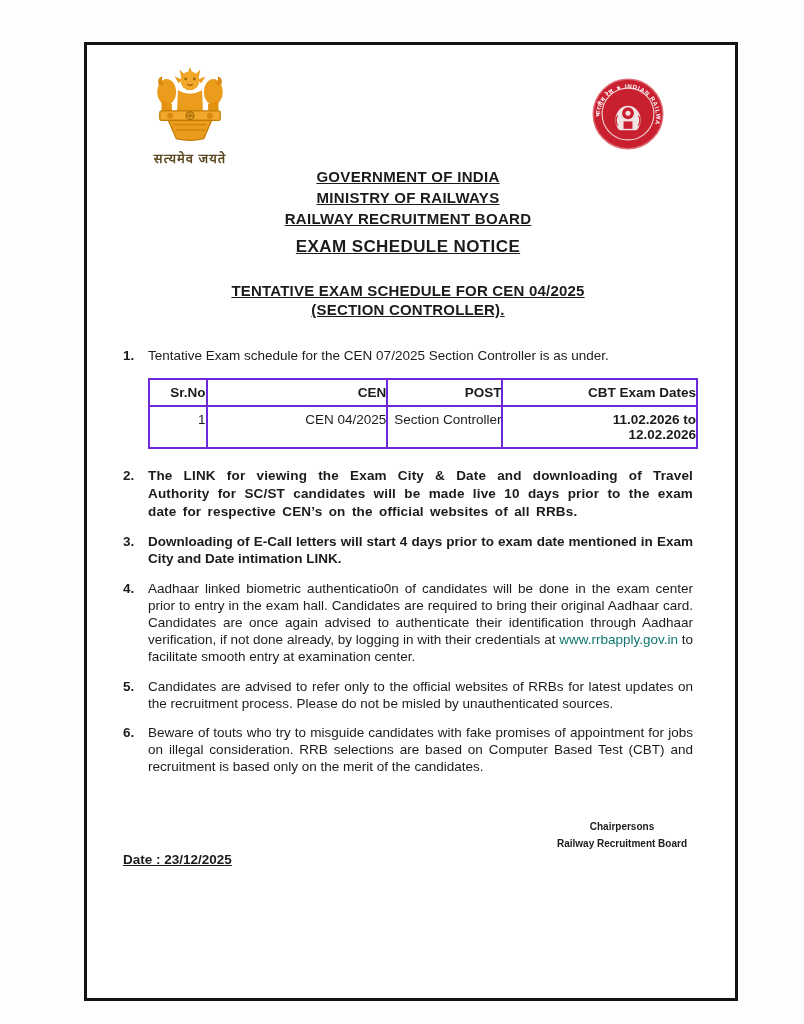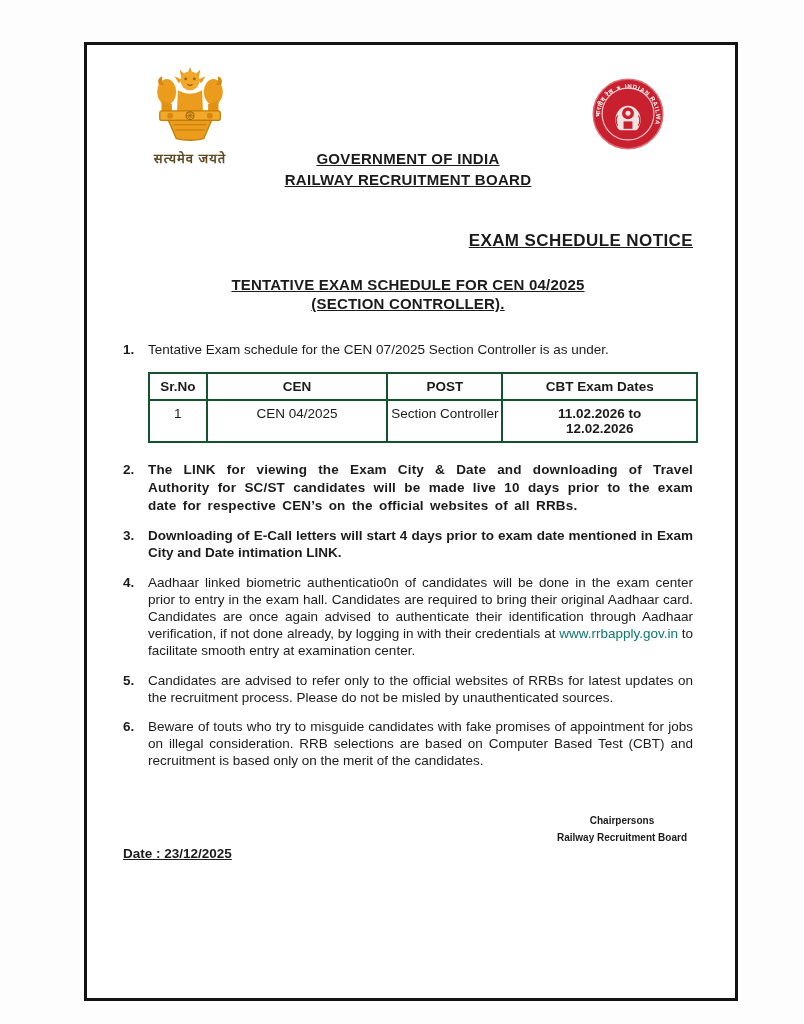--- a/index.html
+++ b/index.html
@@ -24,33 +24,33 @@
     position: absolute; left: 22px; top: 21px;
     width: 90px; text-align: center;
   }
   .emblem-caption {
     margin-top: 3px;
     font-size: 13px; letter-spacing: 1px;
     color: #5d4a22; font-weight: bold;
   }
   .emblem-right { position: absolute; right: 28px; top: 32px; }
   .org-block {
-    position: absolute; left: 0; right: 0; top: 103px;
+    position: absolute; left: 0; right: 0; top: 121px;
     text-align: center;
   }
   .org-line {
     font-size: 15px; font-weight: bold;
     text-decoration: underline;
     line-height: 21px;
     letter-spacing: 0.3px;
   }
   
   .notice-title {
-    margin-top: 16px;
-    text-align: right;
+    margin-top: 22px;
+    text-align: center;
     font-size: 17px; font-weight: bold;
     text-decoration: underline;
     letter-spacing: 0.4px;
   }
   .subtitle {
     margin-top: 24px;
     text-align: center;
     font-size: 15px; font-weight: bold;
     line-height: 19px;
     letter-spacing: 0.2px;
@@ -80,23 +80,23 @@
     cursor: pointer;
   }
   
   .table-wrap { margin-left: 25px; margin-bottom: 18px; }
   table {
     border-collapse: collapse;
     width: 550px;
     font-size: 13.5px;
   }
   th, td {
-    border: 2px solid #14532d;
+    border: 2px solid #6d28d9;
     padding: 5px 0;
-    text-align: center;
+    text-align: right;
     vertical-align: top;
   }
   th { font-weight: bold; }
   td.dates { white-space: pre-line; font-weight: bold; margin-left: 24px; }
   tbody td { height: 40px; }
   .table-note {
     margin-left: 25px;
     margin-bottom: 26px;
     font-size: 13.5px;
   }
@@ -178,20 +178,21 @@
         <circle cx="50" cy="49" r="8" fill="#C8202F"></circle>
         <circle cx="50" cy="49" r="3.4" fill="#F2E3E3"></circle>
         <rect x="44" y="60" width="12" height="10" fill="#C8202F"></rect>
         <path d="M38 72 L62 72 L58 78 L42 78 Z" fill="#C8202F"></path>
         <path d="M36 52 Q32 58 36 66 M64 52 Q68 58 64 66" stroke="#C8202F" stroke-width="1.6" fill="none"></path>
       </svg>
     </div>
 
     <div class="org-block">
       <div class="org-line">GOVERNMENT OF INDIA</div>
+      <div class="org-line">MINISTRY OF RAILWAYS</div>
       <div class="org-line">RAILWAY RECRUITMENT BOARD</div>
     </div>
   </div>
 
   <div class="notice-title">EXAM SCHEDULE NOTICE</div>
 
   <div class="subtitle">
     <span>TENTATIVE EXAM SCHEDULE FOR CEN 04/2025</span><br>
     <span>(SECTION CONTROLLER).</span>
   </div>

